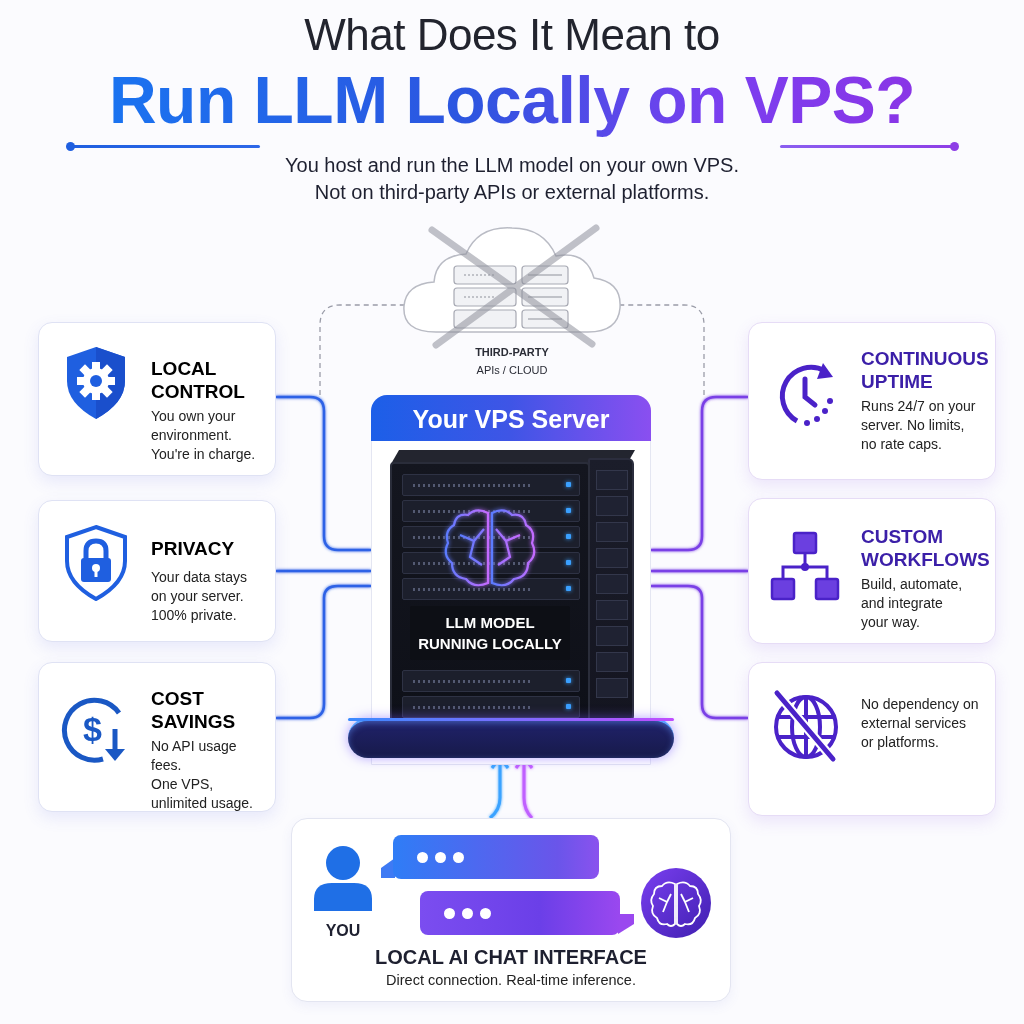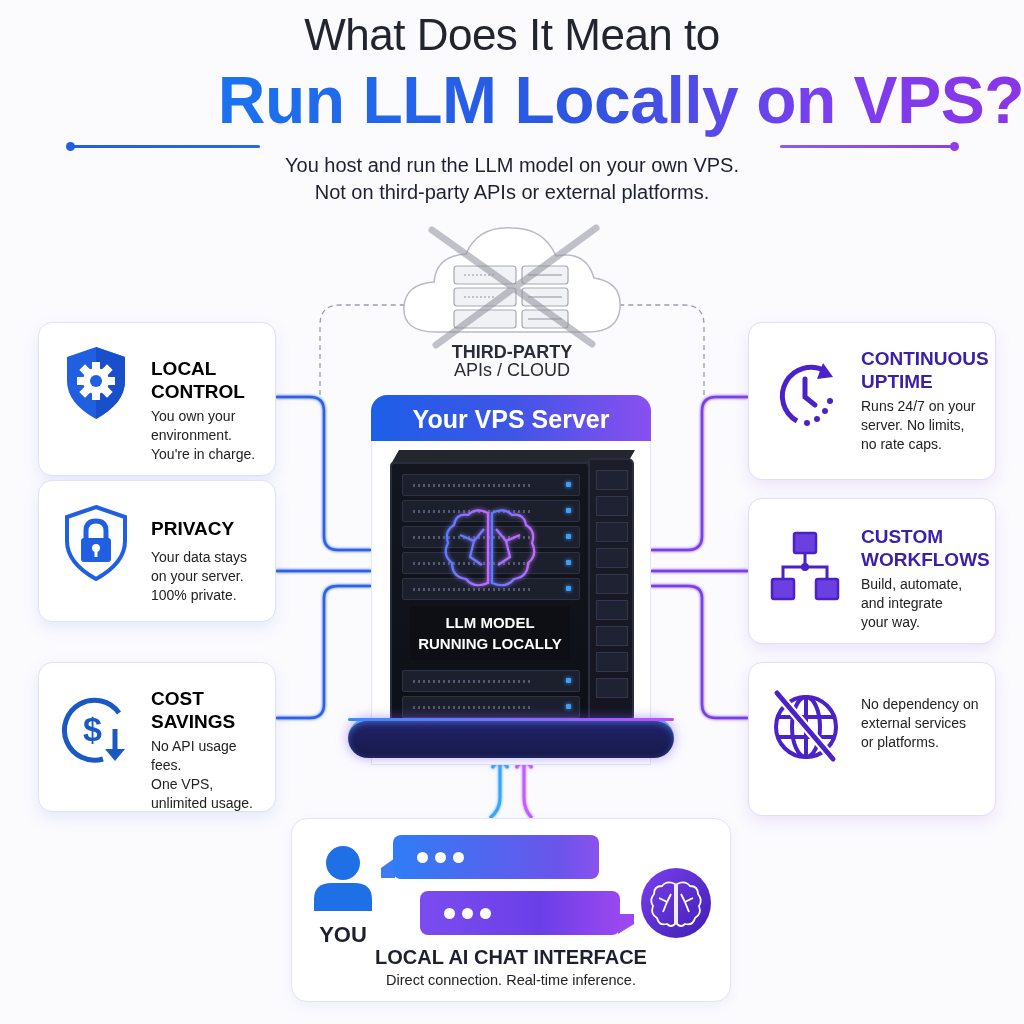--- a/index.html
+++ b/index.html
@@ -11,21 +11,21 @@
     color: #1e2030;
   }
   .abs { position: absolute; }
 
   
   .title1 {
     left: 0; width: 1024px; top: 10px; text-align: center;
     font-size: 44px; font-weight: 400; color: #22242e; letter-spacing: -0.5px;
   }
   .title2 {
-    left: 0; width: 1024px; top: 62px; text-align: right;
+    left: 0; width: 1024px; top: 62px; text-align: center;
     font-size: 66px; font-weight: 700; letter-spacing: -0.5px;
   }
   .title2 span {
     background: linear-gradient(90deg, #1a73f0 0%, #2d55e0 45%, #7a3ff0 75%, #8a35e6 100%);
     -webkit-background-clip: text; background-clip: text; color: transparent;
   }
   .rule { height: 3px; top: 145px; border-radius: 2px; }
   .rule.left { left: 70px; width: 190px; background: linear-gradient(90deg,#1f5fe0,#2d67e8); }
   .rule.right { left: 780px; width: 175px; background: linear-gradient(90deg,#8a5ef0,#8e3ee6); }
   .dot { width: 9px; height: 9px; border-radius: 50%; top: 142px; }
@@ -110,41 +110,41 @@
   }
   .base::after {
     content:""; position:absolute; left:0; right:0; top:-3px; height:3px; border-radius:2px;
     background: linear-gradient(90deg,#3b8bff,#7b6cff,#c04dff);
   }
 
   
   .cloud { left: 396px; top: 220px; width: 232px; height: 130px; }
   .cloud-label {
     left: 412px; top: 343px; width: 200px; text-align: center;
-    font-size: 18px; line-height: 18px; color: #2a2c36;
+    font-size: 11px; line-height: 18px; color: #2a2c36;
   }
   .cloud-label .a { font-weight: 700; }
 
   
   .chat-panel {
     left: 291px; top: 818px; width: 440px; height: 184px;
     background: #fff; border: 1.5px solid #e3e5f1; border-radius: 16px;
     box-shadow: 0 4px 12px rgba(90,100,200,0.08);
   }
   .bubble {
     position: absolute; height: 44px; border-radius: 8px;
     display: flex; align-items: center; gap: 7px; padding-left: 24px;
   }
   .bubble i { width: 11px; height: 11px; background: #fff; border-radius: 50%; display: block; }
   .bubble1 { left: 393px; top: 835px; width: 206px; background: linear-gradient(90deg,#2f7df6,#6a55ea 80%,#8a52ee); }
   .bubble2 { left: 420px; top: 891px; width: 200px; background: linear-gradient(90deg,#7b4df0,#6b3fe8 60%,#9a48ef); }
   .tail1 { left: 381px; top: 858px; width: 0; height: 0; border-top: 10px solid transparent; border-right: 14px solid #3e7af4; border-bottom: 10px solid #3e7af4; }
   .tail2 { left: 618px; top: 914px; width: 0; height: 0; border-top: 10px solid #9a48ef; border-left: 16px solid #9a48ef; border-bottom: 10px solid transparent; }
   .you-icon { left: 312px; top: 843px; width: 62px; height: 70px; }
-  .you-label { left: 316px; top: 922px; width: 54px; text-align: center; font-weight: 700; font-size: 22px; color: #1e2030; }
+  .you-label { left: 316px; top: 922px; width: 54px; text-align: center; font-weight: 700; font-size: 16px; color: #1e2030; }
   .ai-icon {
     left: 641px; top: 868px; width: 70px; height: 70px; border-radius: 50%;
     background: linear-gradient(135deg,#7a3ff0,#3f1fb0);
   }
   .chat-title { left: 291px; width: 440px; top: 946px; text-align: center; font-weight: 700; font-size: 20px; color: #1e2030; }
   .chat-sub { left: 291px; width: 440px; top: 972px; text-align: center; font-size: 14.5px; color: #222; }
 </style>
 </head>
 <body>
 
@@ -292,21 +292,21 @@
         <div>CONTROL</div>
       </div>
     <div class="d">
         <div>You own your</div>
         <div>environment.</div>
         <div>You're in charge.</div>
       </div>
   </div>
 </div>
 
-<div class="abs card left" style="top:480px;height:142px;">
+<div class="abs card left" style="top:500px;height:142px;">
   <svg class="icon" style="top:22px" viewBox="0 0 78 78">
     <path d="M39 4 L68 14 L68 38 Q68 60 39 76 Q10 60 10 38 L10 14 Z" fill="none" stroke="#1f5fe0" stroke-width="4"></path>
     <path d="M29 36 L29 28 Q29 18 39 18 Q49 18 49 28 L49 36" fill="none" stroke="#1f5fe0" stroke-width="5"></path>
     <rect x="24" y="35" width="30" height="24" rx="3" fill="#1f5fe0"></rect>
     <circle cx="39" cy="45" r="4" fill="#fff"></circle>
       <rect x="37.5" y="46" width="3" height="8" fill="#fff"></rect>
   </svg>
   <div class="txt" style="top:36px">
     <div class="h">
         <div>PRIVACY</div>

